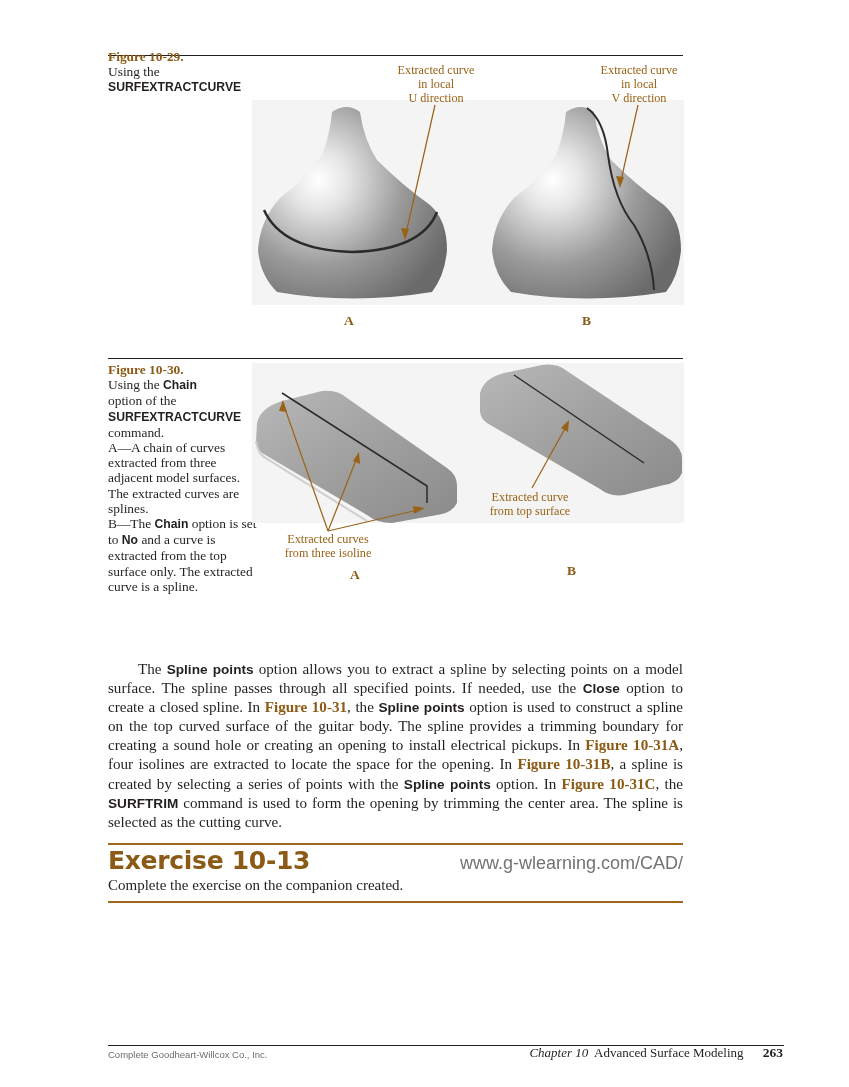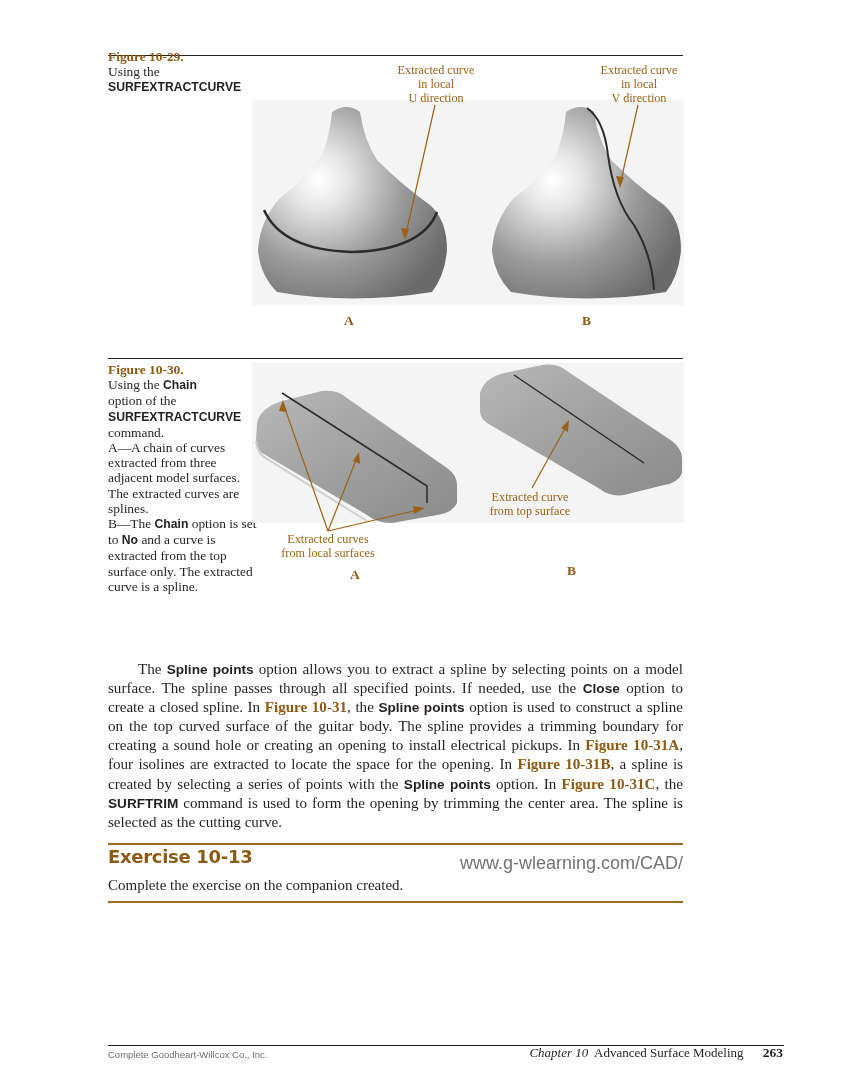--- a/index.html
+++ b/index.html
@@ -10,21 +10,21 @@
   .fig-caption .fig-num { color: #8b5a14; font-weight: bold; display: block; }
   .sans-b { font-family: "Liberation Sans", "DejaVu Sans", sans-serif; font-weight: bold; font-size: 12.2px; }
   .art { position: absolute; }
   .callout { position: absolute; color: #9a6216; font-size: 12.2px; line-height: 14px; text-align: center; }
   .panel-letter { position: absolute; color: #8b5a14; font-weight: bold; font-size: 13.5px; }
   .body-text { position: absolute; left: 108px; width: 575px; top: 660px; font-size: 15.1px; line-height: 19.1px; text-align: justify; }
   .body-text p { margin: 0; text-indent: 30px; }
   .body-text .ref { color: #8b5a14; font-weight: bold; }
   .body-text .cmd { font-family: "Liberation Sans", "DejaVu Sans", sans-serif; font-weight: bold; font-size: 13.6px; }
   .ex-rule { position: absolute; left: 108px; width: 575px; height: 0; border-top: 2.5px solid #a06a1e; }
-  .ex-title { position: absolute; left: 108px; top: 846px; font-family: "DejaVu Sans", sans-serif; font-weight: bold; font-size: 18px; color: #8b5a14; letter-spacing: -0.3px; }
+  .ex-title { position: absolute; left: 108px; top: 846px; font-family: "DejaVu Sans", sans-serif; font-weight: bold; font-size: 25px; color: #8b5a14; letter-spacing: -0.3px; }
   .ex-url { position: absolute; right: 166px; top: 853px; font-family: "Liberation Sans", sans-serif; font-size: 18px; color: #737373; }
   .ex-body { position: absolute; left: 108px; top: 877px; font-size: 15px; }
   .footer-rule { position: absolute; left: 108px; top: 1045px; width: 676px; border-top: 1px solid #231f20; }
   .footer-left { position: absolute; left: 108px; top: 1049px; font-family: "Liberation Sans", sans-serif; font-size: 9.5px; color: #6d6e71; }
   .footer-right { position: absolute; right: 66px; top: 1045px; font-size: 13px; }
   .footer-right .chap { font-style: italic; }
   .footer-right .pg { font-weight: bold; margin-left: 16px; font-size: 13.5px; }
 </style>
 </head>
 <body>
@@ -101,21 +101,21 @@
   <line x1="78" y1="168" x2="33" y2="40" stroke="#9a6216" stroke-width="1.2"></line>
   <polygon points="33,37 37,49 29,48" fill="#9a6216"></polygon>
   <line x1="78" y1="168" x2="108" y2="92" stroke="#9a6216" stroke-width="1.2"></line>
   <polygon points="109,89 110,101 103,98" fill="#9a6216"></polygon>
   <line x1="78" y1="168" x2="172" y2="146" stroke="#9a6216" stroke-width="1.2"></line>
   <polygon points="175,145 164,151 163,143" fill="#9a6216"></polygon>
   <line x1="282" y1="125" x2="318" y2="60" stroke="#9a6216" stroke-width="1.2"></line>
   <polygon points="319,57 318,69 311,65" fill="#9a6216"></polygon>
 </svg>
 <div class="callout" style="left:268px;top:532px;width:120px;">
-  <span>Extracted curves</span><br><span>from local surfaces</span>
+  <span>Extracted curves</span><br><span>from three isoline</span>
 </div>
 <div class="callout" style="left:478px;top:490px;width:104px;">
   <span>Extracted curve</span><br><span>from top surface</span>
 </div>
 <div class="panel-letter" style="left:350px;top:567px;">A</div>
 <div class="panel-letter" style="left:567px;top:563px;">B</div>
 
 <div class="body-text">
   <p><span>The </span><span class="cmd">Spline points</span><span> option allows you to extract a spline by selecting points on a model surface. The spline passes through all specified points. If needed, use the </span><span class="cmd">Close</span><span> option to create a closed spline. In </span><span class="ref">Figure 10-31</span><span>, the </span><span class="cmd">Spline points</span><span> option is used to construct a spline on the top curved surface of the guitar body. The spline provides a trimming boundary for creating a sound hole or creating an opening to install electrical pickups. In </span><span class="ref">Figure 10-31A</span><span>, four isolines are extracted to locate the space for the opening. In </span><span class="ref">Figure 10-31B</span><span>, a spline is created by selecting a series of points with the </span><span class="cmd">Spline points</span><span> option. In </span><span class="ref">Figure 10-31C</span><span>, the </span><span class="cmd">SURFTRIM</span><span> command is used to form the opening by trimming the center area. The spline is selected as the cutting curve.</span></p>
 </div>

